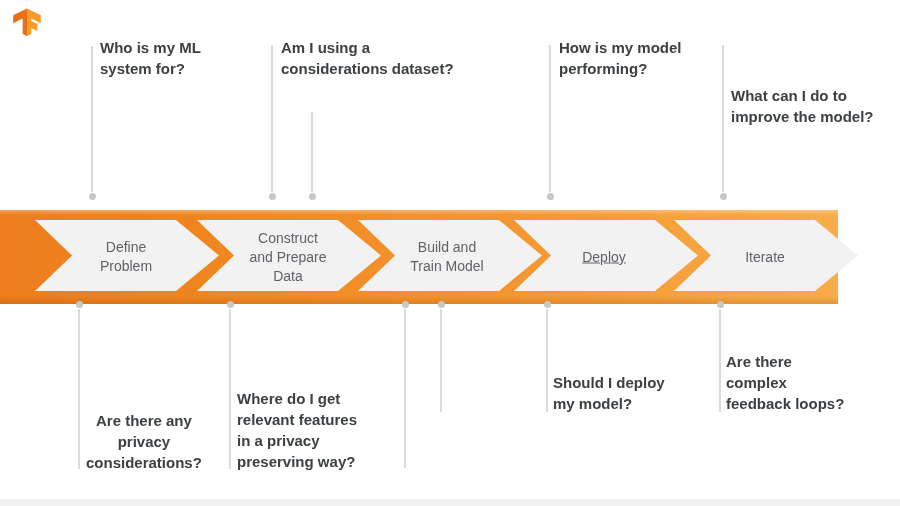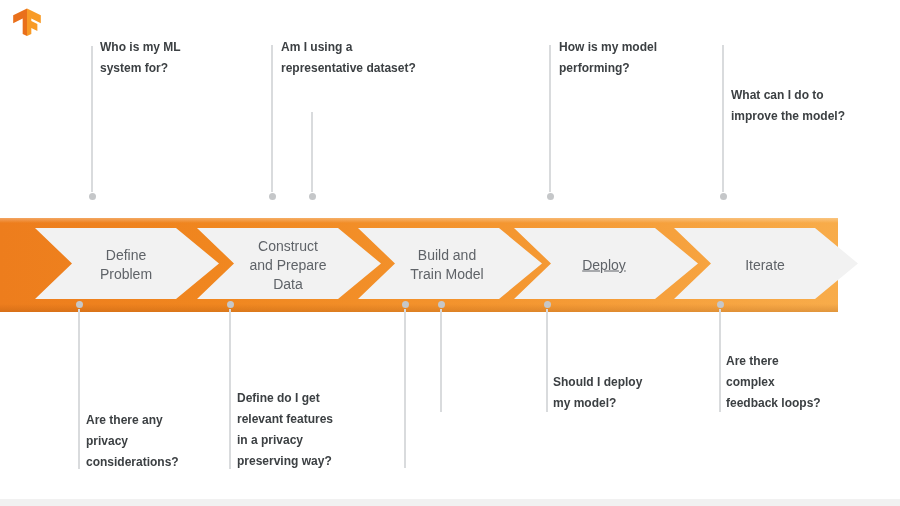--- a/index.html
+++ b/index.html
@@ -5,40 +5,40 @@
   html,body { margin:0; padding:0; background:#fff; }
   .canvas {
     position:relative; width:900px; height:506px; overflow:hidden;
     background:#ffffff;
     font-family:"Liberation Sans", sans-serif;
   }
 
   
   .q {
     position:absolute;
-    font-size:12px; line-height:21px; font-weight:700;
+    font-size:15px; line-height:21px; font-weight:700;
     color:#3C4043; white-space:pre-line;
   }
 
   
   .vline {
     position:absolute; width:2px; background:#D9DBDD;
   }
   .vline.dot-bottom::after,
   .vline.dot-top::after {
     content:""; position:absolute; left:-2.5px;
     width:7px; height:7px; border-radius:50%;
     background:#C5C7C9;
   }
   .vline.dot-bottom::after { bottom:-8px; }
   .vline.dot-top::after   { top:-8px; }
 
   
   .banner {
-    position:absolute; left:0; top:218px; width:838px; height:94px;
+    position:absolute; left:0; top:210px; width:838px; height:94px;
     background:linear-gradient(90deg, #ED7D1D 0%, #F0861F 25%, #F49630 60%, #F8AC4A 100%);
   }
   .banner::before {
     content:""; position:absolute; inset:0; pointer-events:none;
     background:linear-gradient(180deg,
       rgba(255,255,255,0.30) 0px, rgba(255,255,255,0.0) 5px,
       rgba(0,0,0,0) 86px, rgba(120,50,0,0.18) 94px);
   }
   .banner svg { position:absolute; left:0; top:0; }
   .stage-label {
@@ -67,21 +67,21 @@
 
   <div class="vline dot-bottom" style="left:91px;  top:46px;  height:146px;"></div>
   <div class="vline dot-bottom" style="left:271px; top:45px;  height:147px;"></div>
   <div class="vline dot-bottom" style="left:311px; top:112px; height:80px;"></div>
   <div class="vline dot-bottom" style="left:549px; top:45px;  height:147px;"></div>
   <div class="vline dot-bottom" style="left:722px; top:45px;  height:147px;"></div>
 
   <div class="q" style="left:100px; top:37px;">Who is my ML
 system for?</div>
   <div class="q" style="left:281px; top:37px;">Am I using a
-representative dataset?</div>
+considerations dataset?</div>
   <div class="q" style="left:559px; top:37px;">How is my model
 performing?</div>
   <div class="q" style="left:731px; top:37px;margin-top:48px;">What can I do to
 improve the model?</div>
 
   <div class="banner">
     <svg width="900" height="94" viewBox="0 0 900 94">
       <polygon points="35,10 176,10 219,45.5 176,81 35,81 72,45.5" fill="#F2F2F2"></polygon>
       <polygon points="197,10 338,10 381,45.5 338,81 197,81 234,45.5" fill="#F2F2F2"></polygon>
       <polygon points="358,10 499,10 542,45.5 499,81 358,81 395,45.5" fill="#F2F2F2"></polygon>
@@ -99,24 +99,24 @@
     <div class="stage-label" style="left:765px;">Iterate</div>
   </div>
 
   <div class="vline dot-top" style="left:78px;  top:309px; height:160px;"></div>
   <div class="vline dot-top" style="left:229px; top:309px; height:160px;"></div>
   <div class="vline dot-top" style="left:404px; top:309px; height:159px;"></div>
   <div class="vline dot-top" style="left:440px; top:309px; height:103px;"></div>
   <div class="vline dot-top" style="left:546px; top:309px; height:103px;"></div>
   <div class="vline dot-top" style="left:719px; top:309px; height:103px;"></div>
 
-  <div class="q" style="left:86px;  top:410px;">Are there any
+  <div class="q" style="left:86px;  top:410px;text-align:center;">Are there any
 privacy
 considerations?</div>
-  <div class="q" style="left:237px; top:388px;">Define do I get
+  <div class="q" style="left:237px; top:388px;">Where do I get
 relevant features
 in a privacy
 preserving way?</div>
   <div class="q" style="left:726px; top:351px;">Are there
 complex
 feedback loops?</div>
   <div class="q" style="left:553px; top:372px;">Should I deploy
 my model?</div>
 
   <div class="footer-bar"></div>

